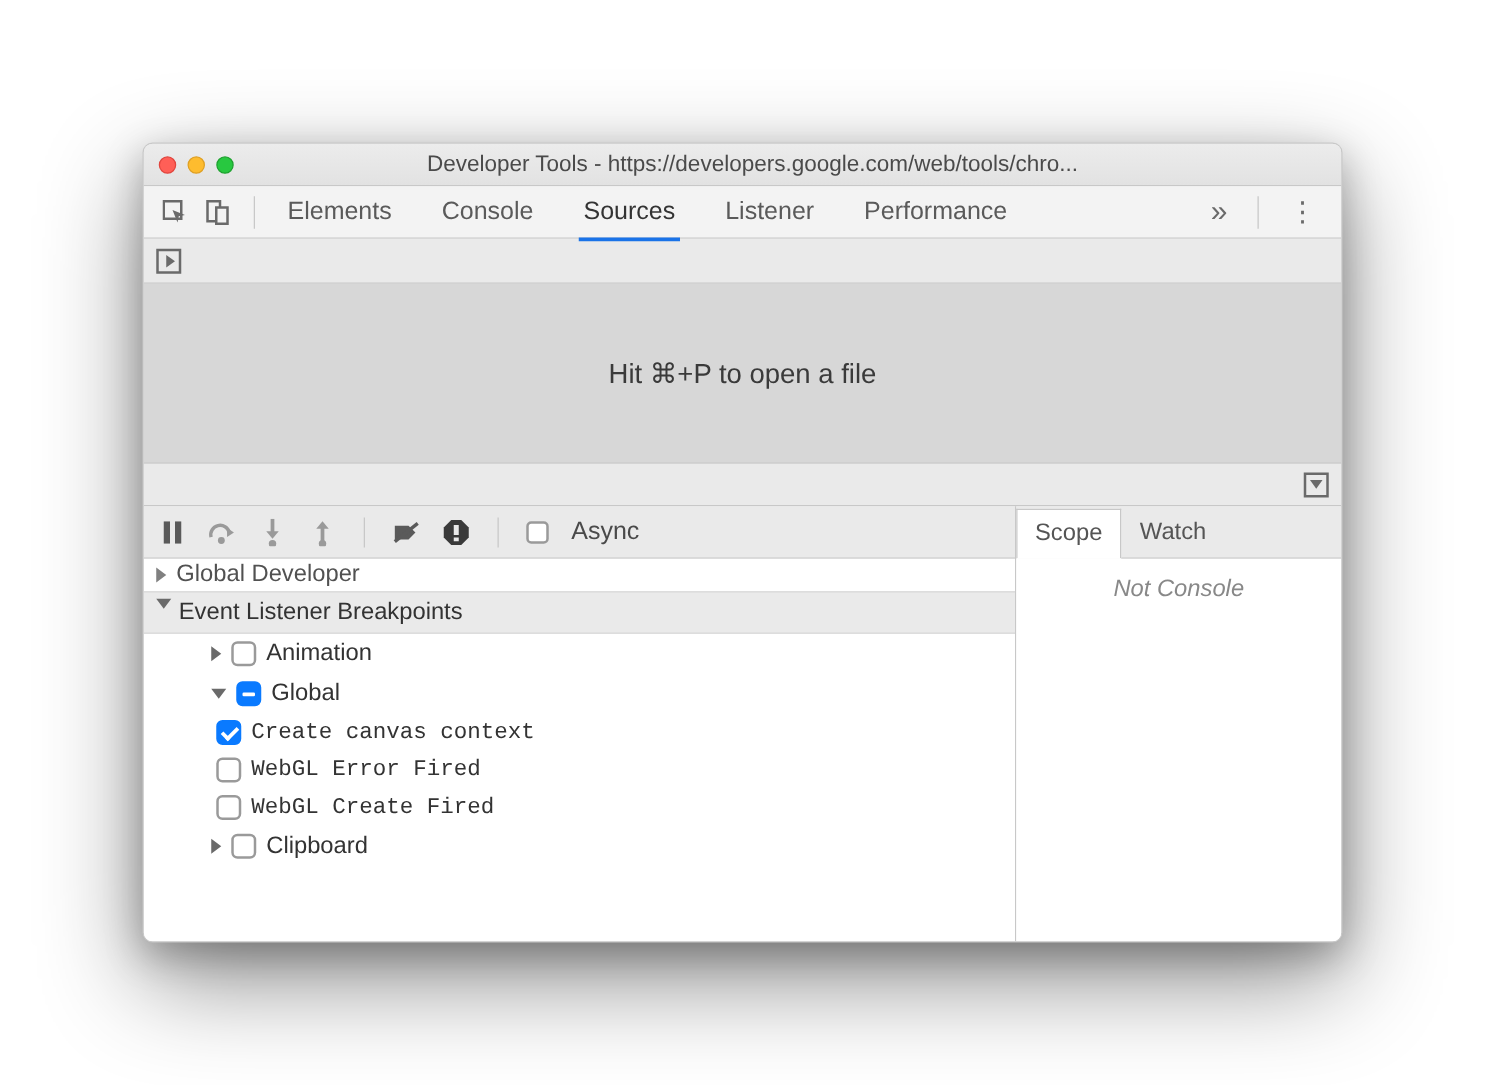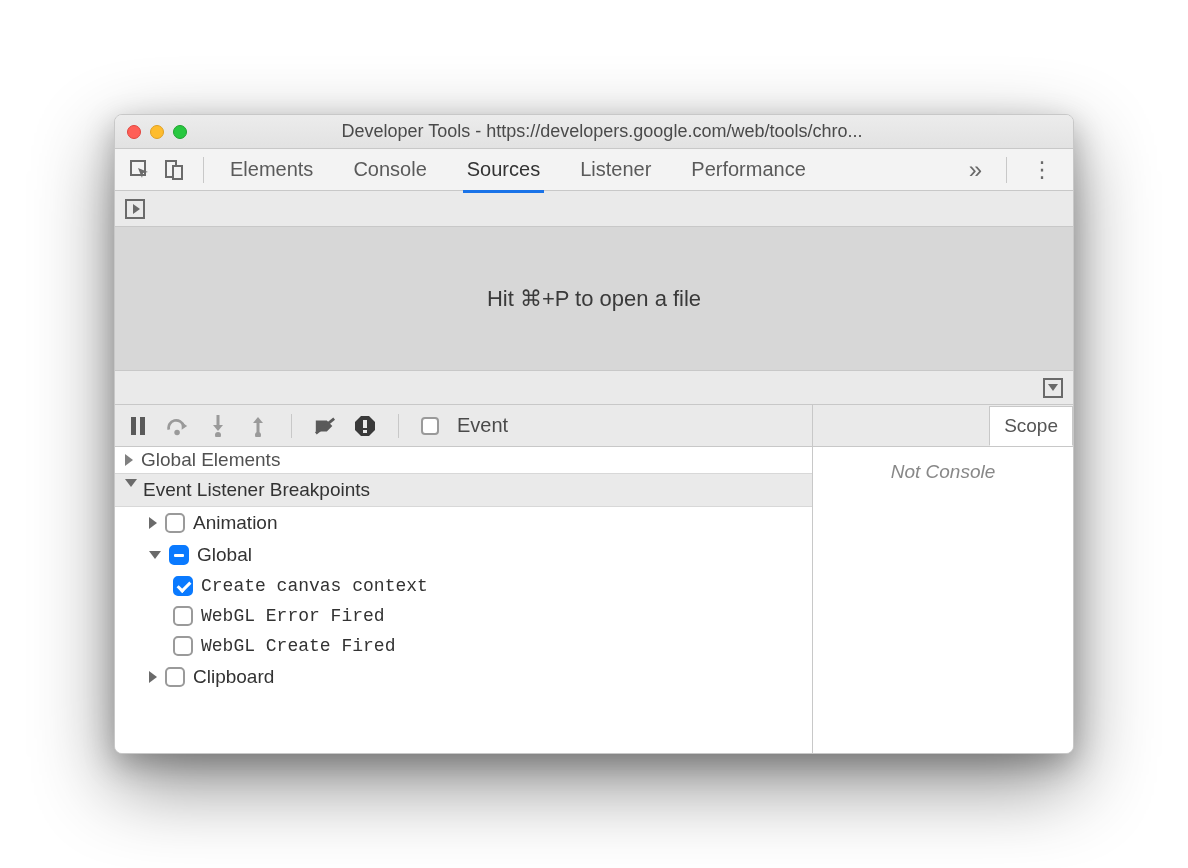--- a/index.html
+++ b/index.html
@@ -80,25 +80,25 @@
   .listcontainer{flex:1;overflow:hidden;background:#fff;}
   .sectionhdr{background:#eaeaea;border-bottom:1px solid #d8d8d8;border-top:1px solid #d8d8d8;padding:5px 10px;font-size:19px;color:#333;display:flex;align-items:flex-start;gap:6px;}
   .row{padding:5px 10px;font-size:19px;color:#333;display:flex;align-items:center;gap:8px;}
   .row .tri-r{width:0;height:0;border-left:8px solid #6a6a6a;border-top:6px solid transparent;border-bottom:6px solid transparent;}
   .row .tri-d{width:0;height:0;border-top:8px solid #6a6a6a;border-left:6px solid transparent;border-right:6px solid transparent;}
   .row .cbox{width:20px;height:20px;border:2px solid #9a9a9a;border-radius:5px;background:#fff;flex-shrink:0;}
   .row .cbox.checked{background:#0a7aff;border-color:#0a7aff;position:relative;}
   .row .cbox.checked::after{content:"";position:absolute;left:5px;top:1px;width:5px;height:10px;border:solid #fff;border-width:0 3px 3px 0;transform:rotate(45deg);}
   .row .cbox.mixed{background:#0a7aff;border-color:#0a7aff;position:relative;}
   .row .cbox.mixed::after{content:"";position:absolute;left:3px;right:3px;top:7px;height:3px;background:#fff;border-radius:1px;}
-  .row.indent1{padding-left:34px;}
+  .row.indent1{padding-left:54px;}
   .row.indent2{padding-left:58px;}
   .mono{font-family: Liberation Mono, monospace;font-size:18px;}
   
-  .rtabs{height:42px;background:#eaeaea;border-bottom:1px solid #c8c8c8;display:flex;align-items:flex-end;flex-direction:column;}
+  .rtabs{height:42px;background:#eaeaea;border-bottom:1px solid #c8c8c8;display:flex;align-items:flex-end;}
   .rtab{padding:8px 14px;font-size:19px;color:#555;border:1px solid transparent;cursor:pointer;}
   .rtab.active{background:#fff;border:1px solid #c8c8c8;border-bottom:1px solid #fff;position:relative;top:1px;}
   .rcontent{flex:1;background:#fff;display:flex;justify-content:center;padding-top:14px;font-size:19px;color:#888;font-style:italic;}
   svg{display:block;}
 </style>
 </head>
 <body>
 
 <div class="window">
 
@@ -192,27 +192,27 @@
         </div>
         <div class="ico">
           <svg width="22" height="22" viewBox="0 0 22 22">
               <path d="M7 1 L15 1 L21 7 L21 15 L15 21 L7 21 L1 15 L1 7 Z" fill="#3a3a3a"></path>
               <rect x="9" y="5" width="4" height="8" fill="#eaeaea"></rect>
               <rect x="9" y="15" width="4" height="3" fill="#eaeaea"></rect>
             </svg>
         </div>
         <div class="sep"></div>
         <div class="chk"></div>
-        <div class="lbl">Event</div>
+        <div class="lbl">Async</div>
       </div>
 
       <div class="listcontainer">
         <div class="row" style="padding-top:2px;padding-bottom:2px;opacity:0.85;">
           <div class="tri-r"></div>
-          <span>Global Elements</span>
+          <span>Global Developer</span>
         </div>
         <div class="sectionhdr">
           <div class="tri-d" style="border-top:8px solid #6a6a6a;border-left:6px solid transparent;border-right:6px solid transparent;width:0;height:0;"></div>
           <span>Event Listener Breakpoints</span>
         </div>
 
         <div class="row indent1">
           <div class="tri-r"></div>
           <div class="cbox"></div>
           <span>Animation</span>

